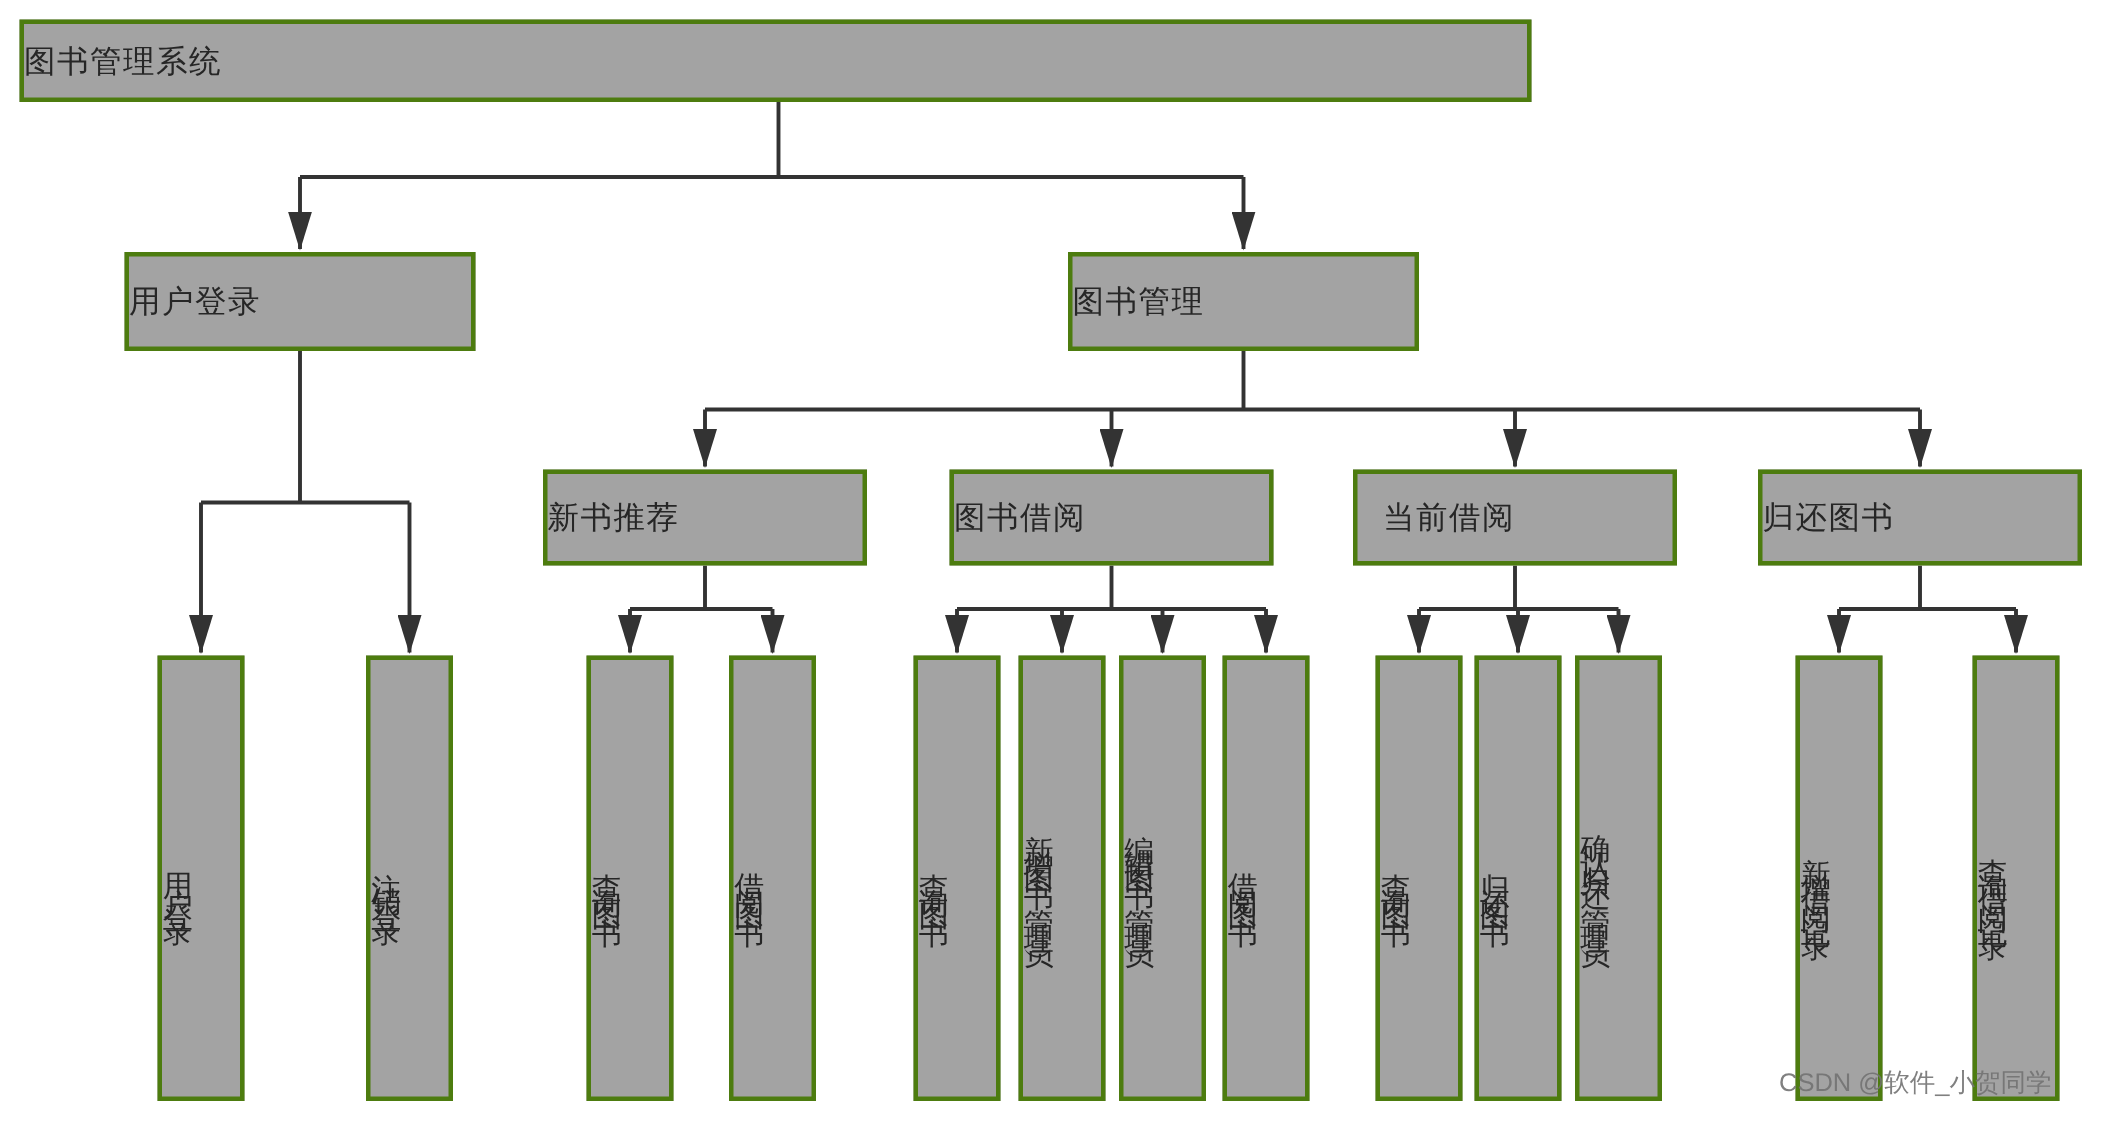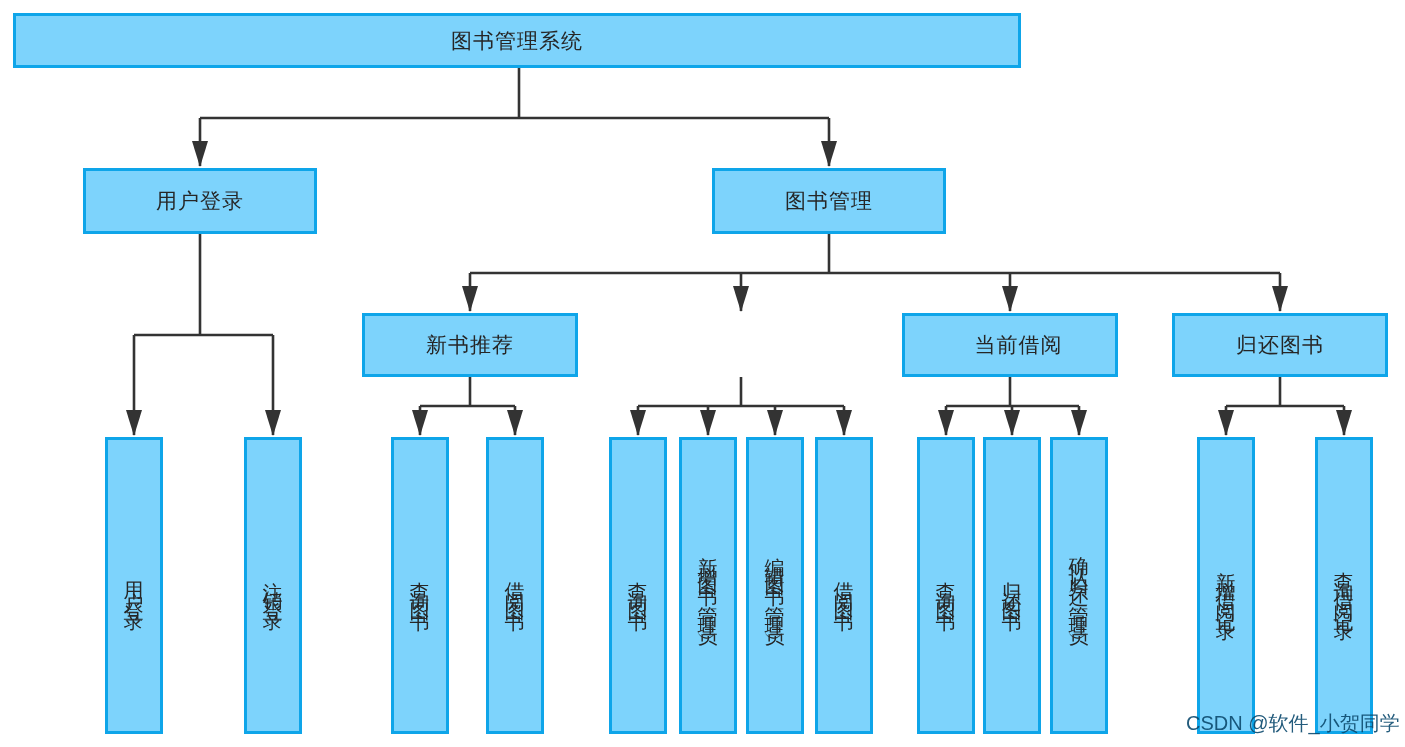--- a/index.html
+++ b/index.html
@@ -17,25 +17,25 @@
   .connectors {
     position: absolute;
     left: 0; top: 0;
     width: 1405px;
     height: 747px;
     z-index: 1;
   }
 
   .node {
     position: absolute;
-    background: #7dd3fc;
-    border: 3px solid #0ea5e9;
+    background: #a3a3a3;
+    border: 3px solid #4d7c0f;
     display: flex;
     align-items: center;
-    justify-content: center;
+    justify-content: flex-start;
     color: #262626;
     z-index: 2;
   }
 
   .node.hnode { font-size: 21px; letter-spacing: 1px; }
 
   .node.vnode {
     font-size: 20px;
     line-height: 1;
   }
@@ -43,22 +43,22 @@
     writing-mode: vertical-rl;
     text-orientation: mixed;
     letter-spacing: 10px;
     white-space: nowrap;
   }
 
   .watermark {
     position: absolute;
     left: 1186px;
     top: 710px;
-    font-size: 20px;
-    color: #0c4a6e;
+    font-size: 17px;
+    color: #737373;
     opacity: 0.9;
     white-space: nowrap;
     z-index: 5;
   }
 </style>
 </head>
 <body>
 
 <div class="canvas">
 
@@ -119,20 +119,23 @@
   <div class="node hnode" style="left:83px; top:168px; width:234px; height:66px;">
     <span>用户登录</span>
   </div>
   <div class="node hnode" style="left:362px; top:313px; width:216px; height:64px;">
     <span>新书推荐</span>
   </div>
 
   <div class="node hnode" style="left:712px; top:168px; width:234px; height:66px;">
     <span>图书管理</span>
   </div>
+  <div class="node hnode" style="left:633px; top:313px; width:216px; height:64px;">
+    <span>图书借阅</span>
+  </div>
   <div class="node hnode" style="left:902px; top:313px; width:216px; height:64px;padding-left:17px;">
     <span>当前借阅</span>
   </div>
   <div class="node hnode" style="left:1172px; top:313px; width:216px; height:64px;">
     <span>归还图书</span>
   </div>
 
   <div class="node vnode" style="left:105px; top:437px; width:58px; height:297px;">
     <span class="vtext">用户登录</span>
   </div>

